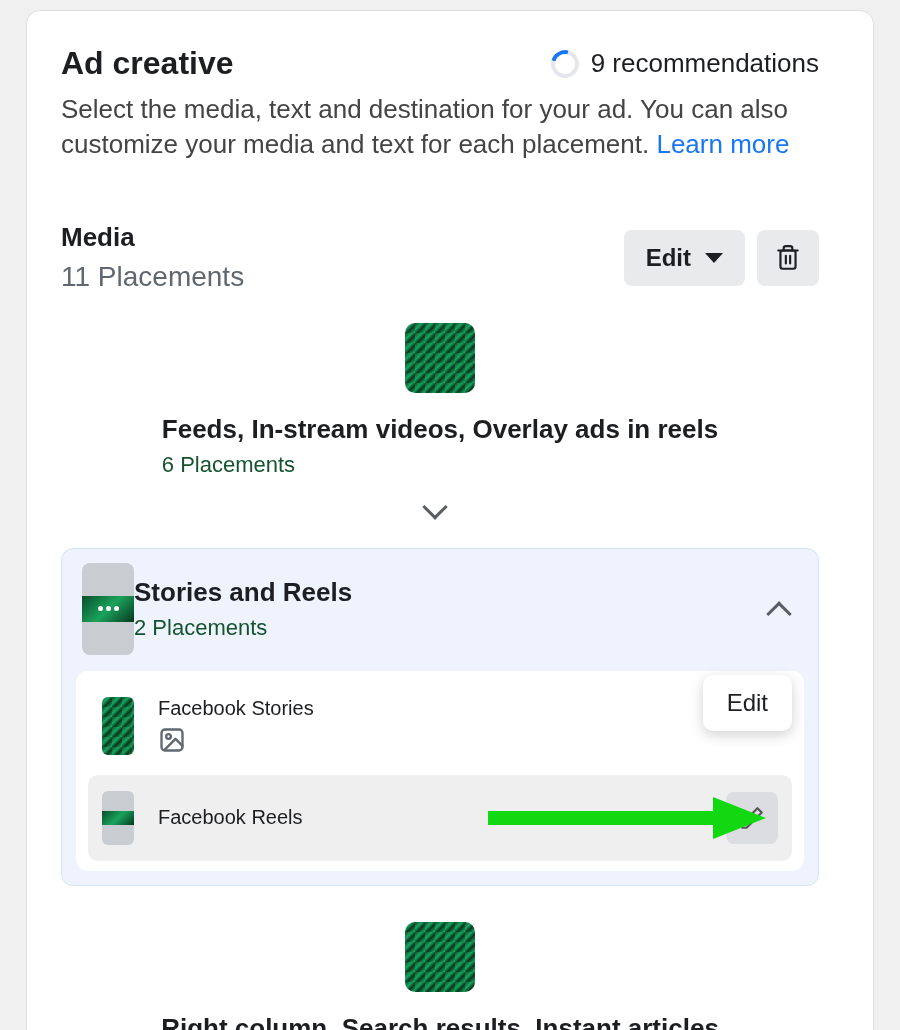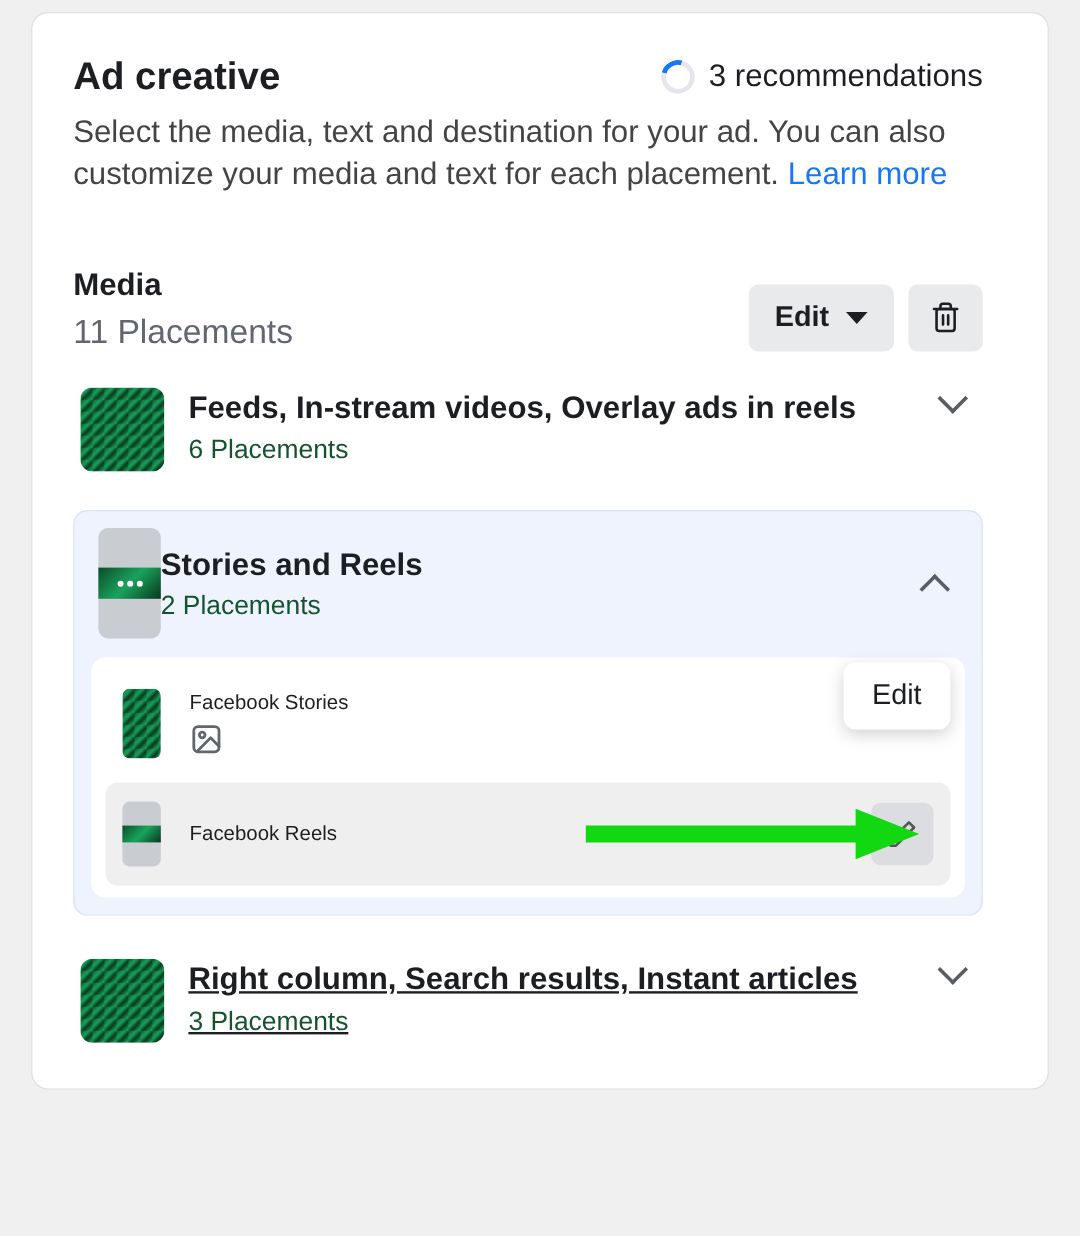--- a/index.html
+++ b/index.html
@@ -53,21 +53,21 @@
   }
   .link {
     color: #1877f2;
     text-decoration: none;
     cursor: pointer;
     margin-top: 28px;
   }
   .media-head {
     display: flex;
     justify-content: space-between;
-    align-items: flex-end;
+    align-items: center;
     margin-top: 60px;
   }
   .media-title {
     font-size: 26px;
     font-weight: 700;
   }
   .media-sub {
     font-size: 28px;
     color: #606770;
     margin-top: 8px;
@@ -93,25 +93,26 @@
     padding: 14px 18px;
   }
   .caret {
     width: 0; height: 0;
     border-left: 9px solid transparent;
     border-right: 9px solid transparent;
     border-top: 10px solid #1c1e21;
   }
   .placement-row {
     display: flex;
-    align-items: flex-start;
+    align-items: center;
     padding: 14px 6px;
     gap: 20px;
     border-radius: 10px;
     margin-top: 16px;
+    flex-direction: column;
   }
   .thumb {
     width: 70px;
     height: 70px;
     border-radius: 10px;
     background: linear-gradient(135deg,#0a4d2a 0%, #1aa35c 35%, #06381e 60%, #22b867 100%);
     background-size: 10px 10px;
     flex-shrink: 0;
     position: relative;
   }
@@ -205,21 +206,21 @@
     gap: 24px;
     padding: 16px 14px;
     border-radius: 10px;
     position: relative;
   }
   .sub-row + .sub-row { margin-top: 4px; }
   .sub-row.hover {
     background: #efefef;
   }
   .sub-label {
-    font-size: 17px;
+    font-size: 20px;
     color: #1c1e21;
   }
   .img-icon {
     width: 28px;
     height: 28px;
     margin-top: 6px;
   }
   .edit-pop {
     position: absolute;
     right: 0;
@@ -255,21 +256,21 @@
 </head>
 <body>
 
 <div class="page">
   <div class="card">
 
     <div class="header-row">
       <div class="title">Ad creative</div>
       <div class="recos">
         <span class="spinner"></span>
-        <span>3 recommendations</span>
+        <span>9 recommendations</span>
       </div>
     </div>
 
     <div class="desc">
       <span>Select the media, text and destination for your ad. You can also customize your media and text for each placement. </span><a class="link">Learn more</a>
     </div>
 
     <div class="media-head">
       <div>
         <div class="media-title">Media</div>

